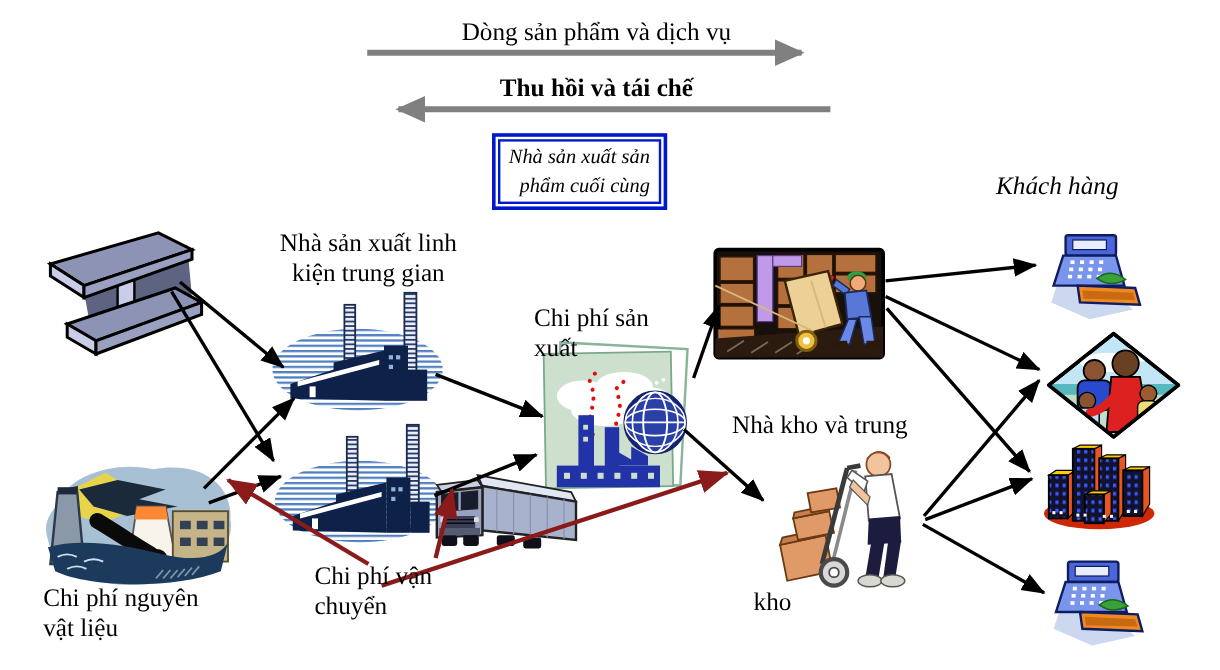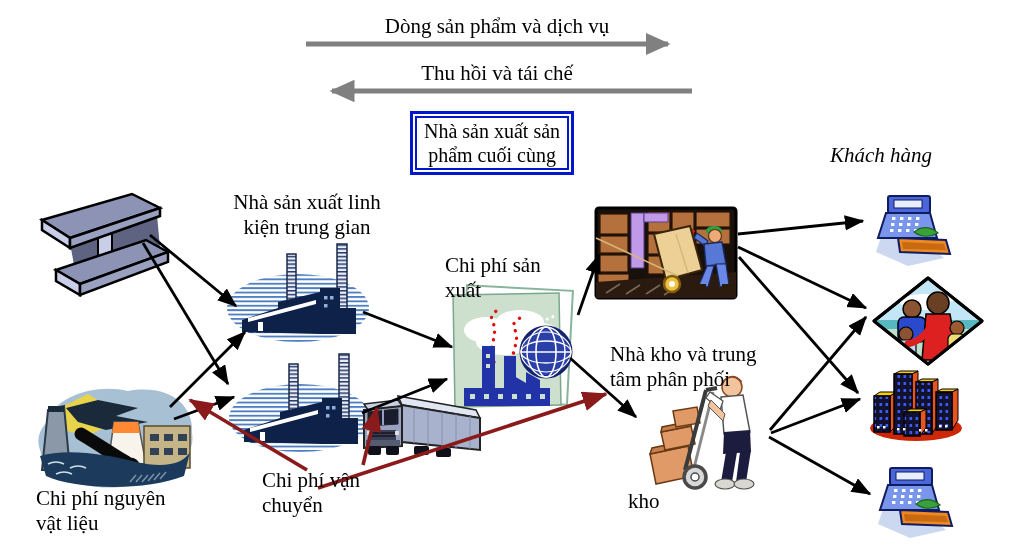--- a/index.html
+++ b/index.html
@@ -5,21 +5,21 @@
   html,body{margin:0;padding:0;background:#fff;}
   .stage{
     position:relative;width:1017px;height:558px;background:#ffffff;
     font-family:"Liberation Serif","DejaVu Serif",serif;color:#000;
     overflow:hidden;
   }
   .layer{position:absolute;left:0;top:0;}
   .lbl{position:absolute;font-size:21px;line-height:25px;color:#000;white-space:nowrap;}
   .center{text-align:center;}
   .final-box{position:absolute;border:3px solid #0018cc;background:#fff;padding:2px;}
-  .final-box-inner{border:2px solid #0018cc;padding:1px 7px;text-align:center;font-size:20px;line-height:24px;}
+  .final-box-inner{border:2px solid #0018cc;padding:1px 7px;text-align:right;font-size:17px;line-height:24px;font-style:italic;}
 </style>
 </head>
 <body>
 
 <div class="stage">
 
   <svg class="layer" width="1017" height="558" viewBox="0 0 1017 558">
     <defs>
       <marker id="mBlack" markerWidth="9" markerHeight="7" refX="6.5" refY="2.75" orient="auto" markerUnits="strokeWidth">
         <path d="M0,0 L7,2.75 L0,5.5 Z" fill="#000"></path>
@@ -343,21 +343,21 @@
       <line x1="307" y1="470" x2="190" y2="400" marker-end="url(#mRed)"></line>
       <line x1="363" y1="465" x2="377" y2="408" marker-end="url(#mRed)"></line>
       <line x1="318" y1="488" x2="606" y2="394" marker-end="url(#mRed)"></line>
     </g>
   </svg>
 
   <div class="lbl center" style="left:327px;top:14px;width:340px;">
     <span>Dòng sản phẩm và dịch vụ</span>
   </div>
 
-  <div class="lbl center" style="left:327px;top:61px;width:340px;">
+  <div class="lbl center" style="left:327px;top:61px;width:340px;font-weight:bold;">
     <span>Thu hồi và tái chế</span>
   </div>
 
   <div class="final-box" style="left:410px;top:111px;">
     <div class="final-box-inner">
       <div>Nhà sản xuất sản</div>
       <div>phẩm cuối cùng</div>
     </div>
   </div>
 
@@ -367,21 +367,20 @@
     <div>kiện trung gian</div>
   </div>
 
   <div class="lbl" style="left:445px;top:253px;">
     <div>Chi phí sản</div>
     <div>xuất</div>
   </div>
 
   <div class="lbl" style="left:610px;top:314px;margin-top:28px;">
     <div>Nhà kho và trung</div>
-    <div>tâm phân phối</div>
   </div>
 
   <div class="lbl" style="left:830px;top:143px;font-style:italic;">
     <span>Khách hàng</span>
   </div>
 
   <div class="lbl" style="left:36px;top:486px;">
     <div>Chi phí nguyên</div>
     <div>vật liệu</div>
   </div>

